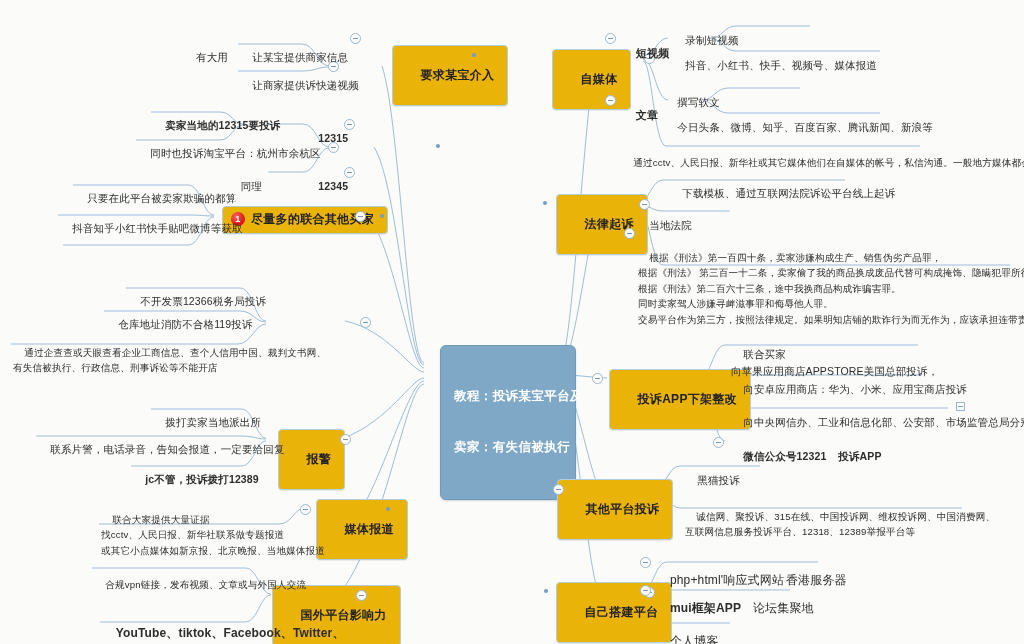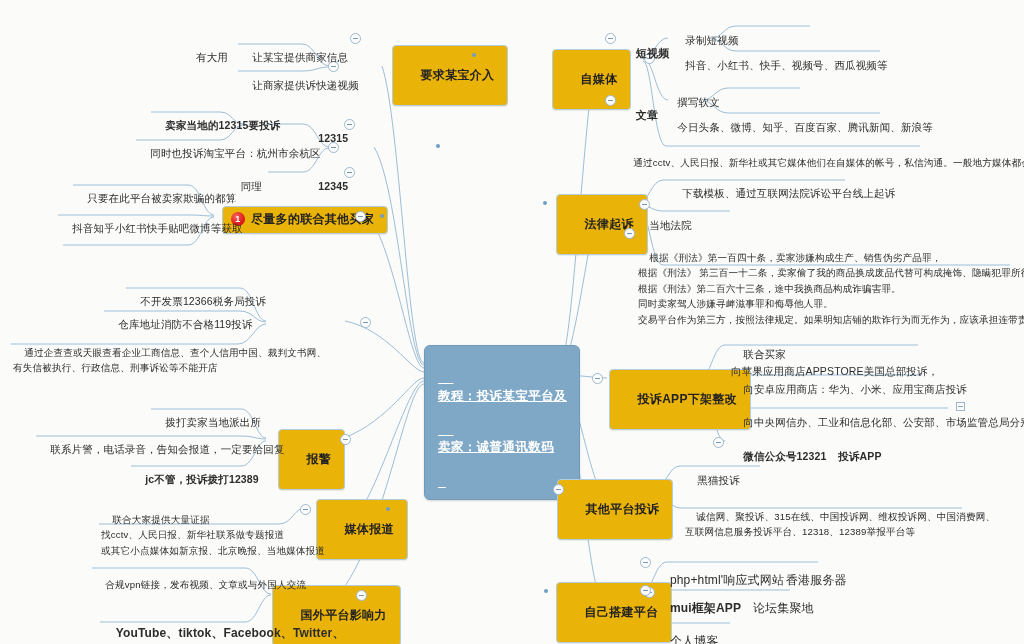--- a/index.html
+++ b/index.html
@@ -214,23 +214,23 @@
 
       <path d="M643 591 C 653 591, 655 562, 667 562"></path>
       <path d="M667 562 L 818 562"></path>
       <path d="M643 592 C 653 592, 655 590, 667 590"></path>
       <path d="M667 590 L 790 590"></path>
       <path d="M643 594 C 653 594, 655 623, 667 623"></path>
       <path d="M667 623 L 730 623"></path>
     </g>
   </svg>
 
-  <div class="node root" style="left:424px; top:345px; width:156px;text-decoration:underline;">
+  <div class="node root" style="left:440px; top:345px; width:136px;">
     <span>教程：投诉某宝平台及</span>
-    <span>卖家：诚普通讯数码</span>
+    <span>卖家：有失信被执行</span>
   </div>
 
   <div class="node branch" style="left:392px; top:45px;">
     <span>要求某宝介入</span>
   </div>
   <div class="toggle" style="left:328px; top:61px;"></div>
   <div class="dot" style="left:472px; top:53px;"></div>
 
   <div class="node leaf" style="left:240px; top:36px;">
     <span>让某宝提供商家信息</span>
@@ -337,21 +337,21 @@
   <div class="toggle" style="left:644px; top:53px;"></div>
 
   <div class="node leaf sub" style="left:623px; top:31px;">
     <span>短视频</span>
   </div>
   <div class="toggle" style="left:605px; top:33px;"></div>
   <div class="node leaf" style="left:673px; top:19px;">
     <span>录制短视频</span>
   </div>
   <div class="node leaf" style="left:673px; top:44px;">
-    <span>抖音、小红书、快手、视频号、西瓜视频等</span>
+    <span>抖音、小红书、快手、视频号、媒体报道</span>
   </div>
 
   <div class="node leaf sub" style="left:623px; top:93px;">
     <span>文章</span>
   </div>
   <div class="toggle" style="left:605px; top:95px;"></div>
   <div class="node leaf" style="left:665px; top:81px;">
     <span>撰写软文</span>
   </div>
   <div class="node leaf" style="left:665px; top:106px;">

